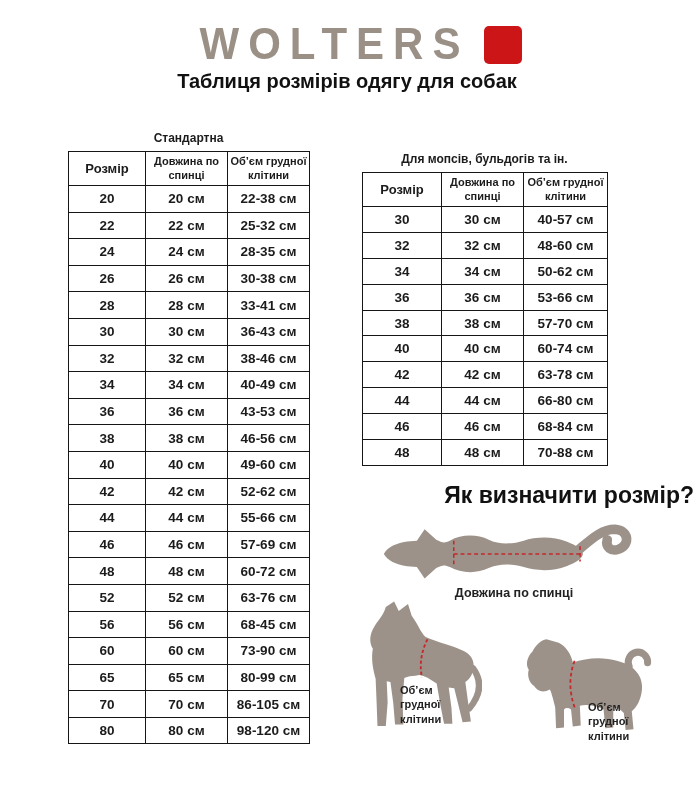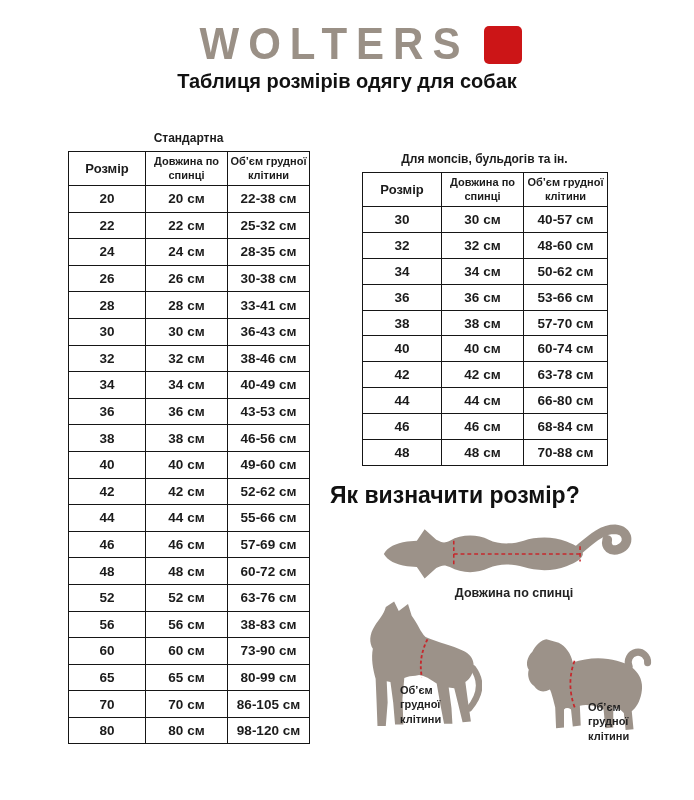--- a/index.html
+++ b/index.html
@@ -27,21 +27,21 @@
   .tbl-caption{text-align:center;font-size:12px;font-weight:800;margin-bottom:6px;white-space:nowrap;}
   table.size-table{border-collapse:collapse;table-layout:fixed;width:100%;}
   table.size-table th,table.size-table td{border:1px solid #161616;text-align:center;vertical-align:middle;font-weight:700;}
   table.size-table th{height:34px;font-size:11px;line-height:1.2;padding:1px 2px;}
   table.size-table th.col-size{font-size:13px;}
   .col-left tbody td{height:26.6px;font-size:13.5px;}
   .col-right tbody td{height:25.9px;font-size:13.5px;}
   td.xbold{font-weight:900;}
   
   .diagram{position:absolute;left:330px;top:482px;width:364px;height:318px;}
-  .howto-title{position:absolute;top:0;left:0;width:100%;text-align:left;font-size:23px;font-weight:800;color:#111;white-space:nowrap;}
+  .howto-title{position:absolute;top:0;left:0;width:100%;text-align:right;font-size:23px;font-weight:800;color:#111;white-space:nowrap;}
   .dog{position:absolute;}
   .dog svg{display:block;width:100%;height:100%;}
   .measure-label{position:absolute;font-size:11px;font-weight:700;color:#222;line-height:1.3;white-space:pre-line;}
   .label-back{left:48px;top:103px;width:272px;text-align:center;font-size:12.5px;}
   .label-chest-1{left:70px;top:201px;}
   .label-chest-2{left:258px;top:218px;}
   .sil{fill:var(--silhouette);}
   .tailstroke{fill:none;stroke:var(--silhouette);stroke-linecap:round;}
   .dashline{fill:none;stroke:var(--dash);stroke-dasharray:4 3;}
 </style>
@@ -146,21 +146,21 @@
           <td>60-72 см</td>
         </tr>
         <tr>
           <td class="xbold">52</td>
           <td>52 см</td>
           <td>63-76 см</td>
         </tr>
         <tr>
           <td>56</td>
           <td>56 см</td>
-          <td>38-83 см</td>
+          <td>68-45 см</td>
         </tr>
         <tr>
           <td>60</td>
           <td>60 см</td>
           <td>73-90 см</td>
         </tr>
         <tr>
           <td>65</td>
           <td>65 см</td>
           <td>80-99 см</td>

